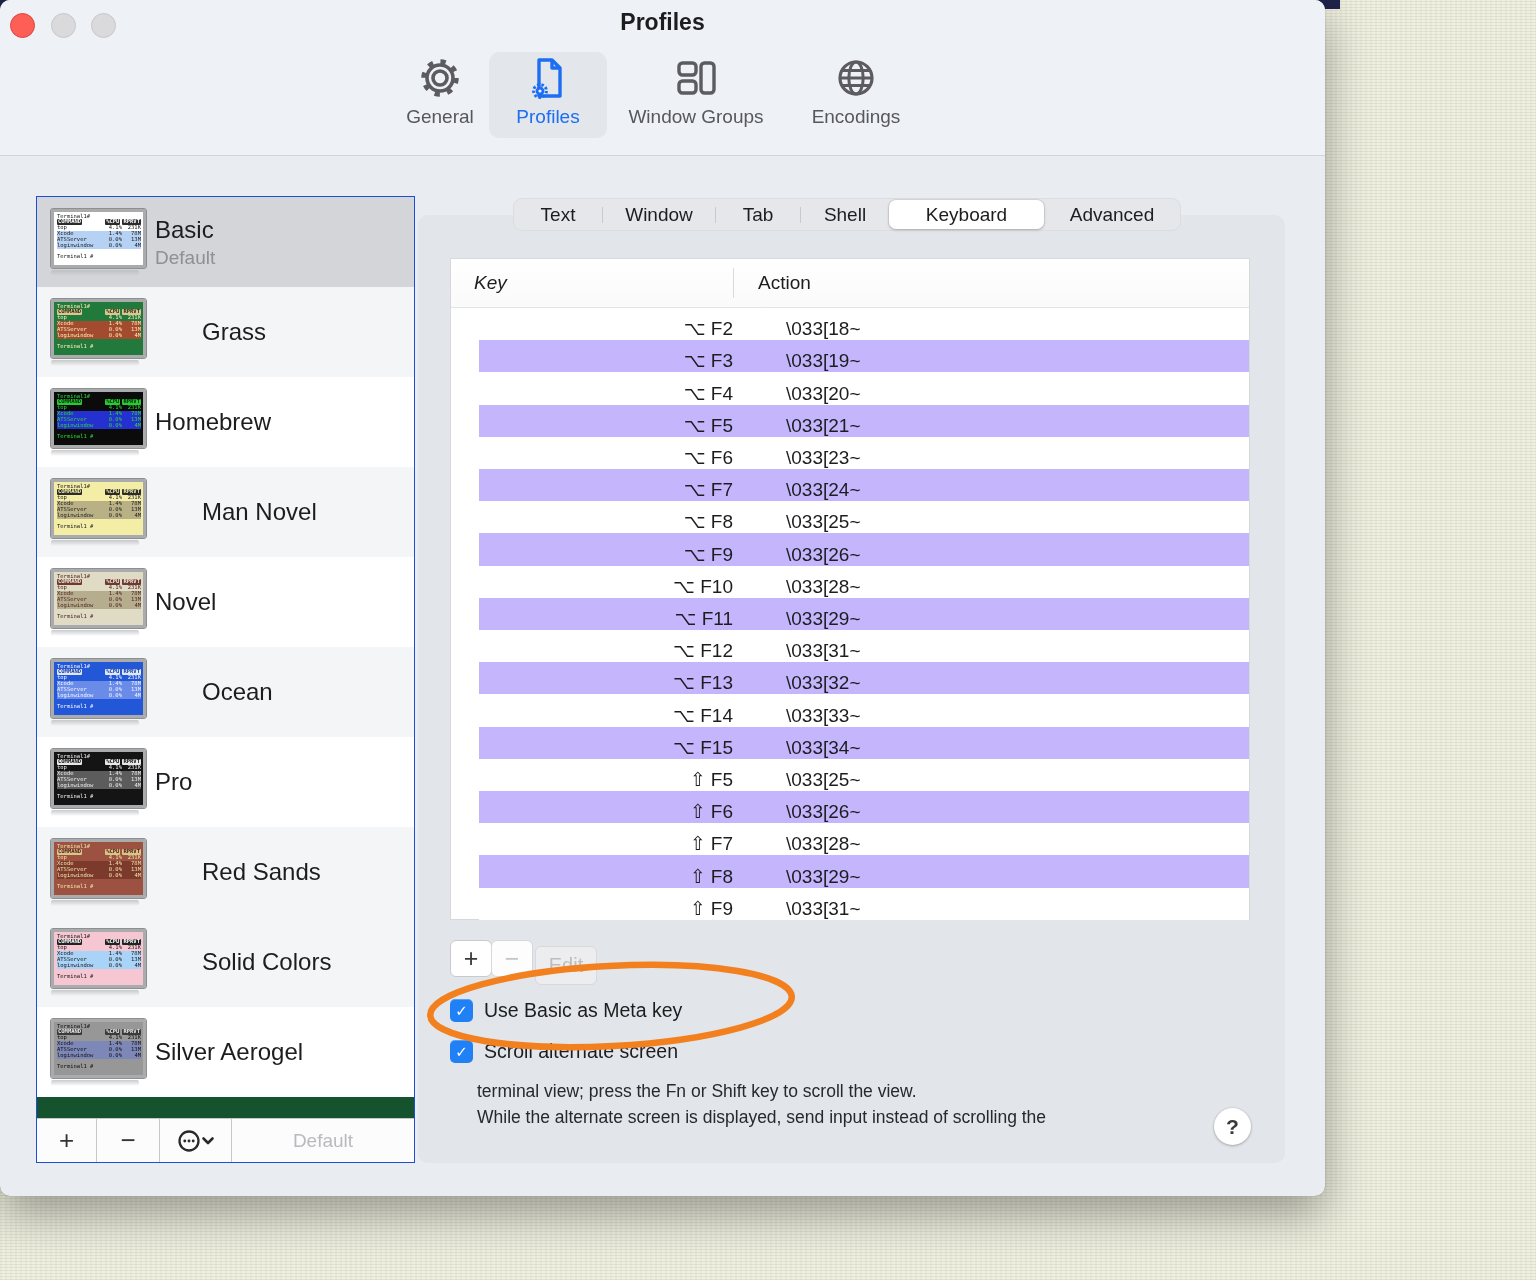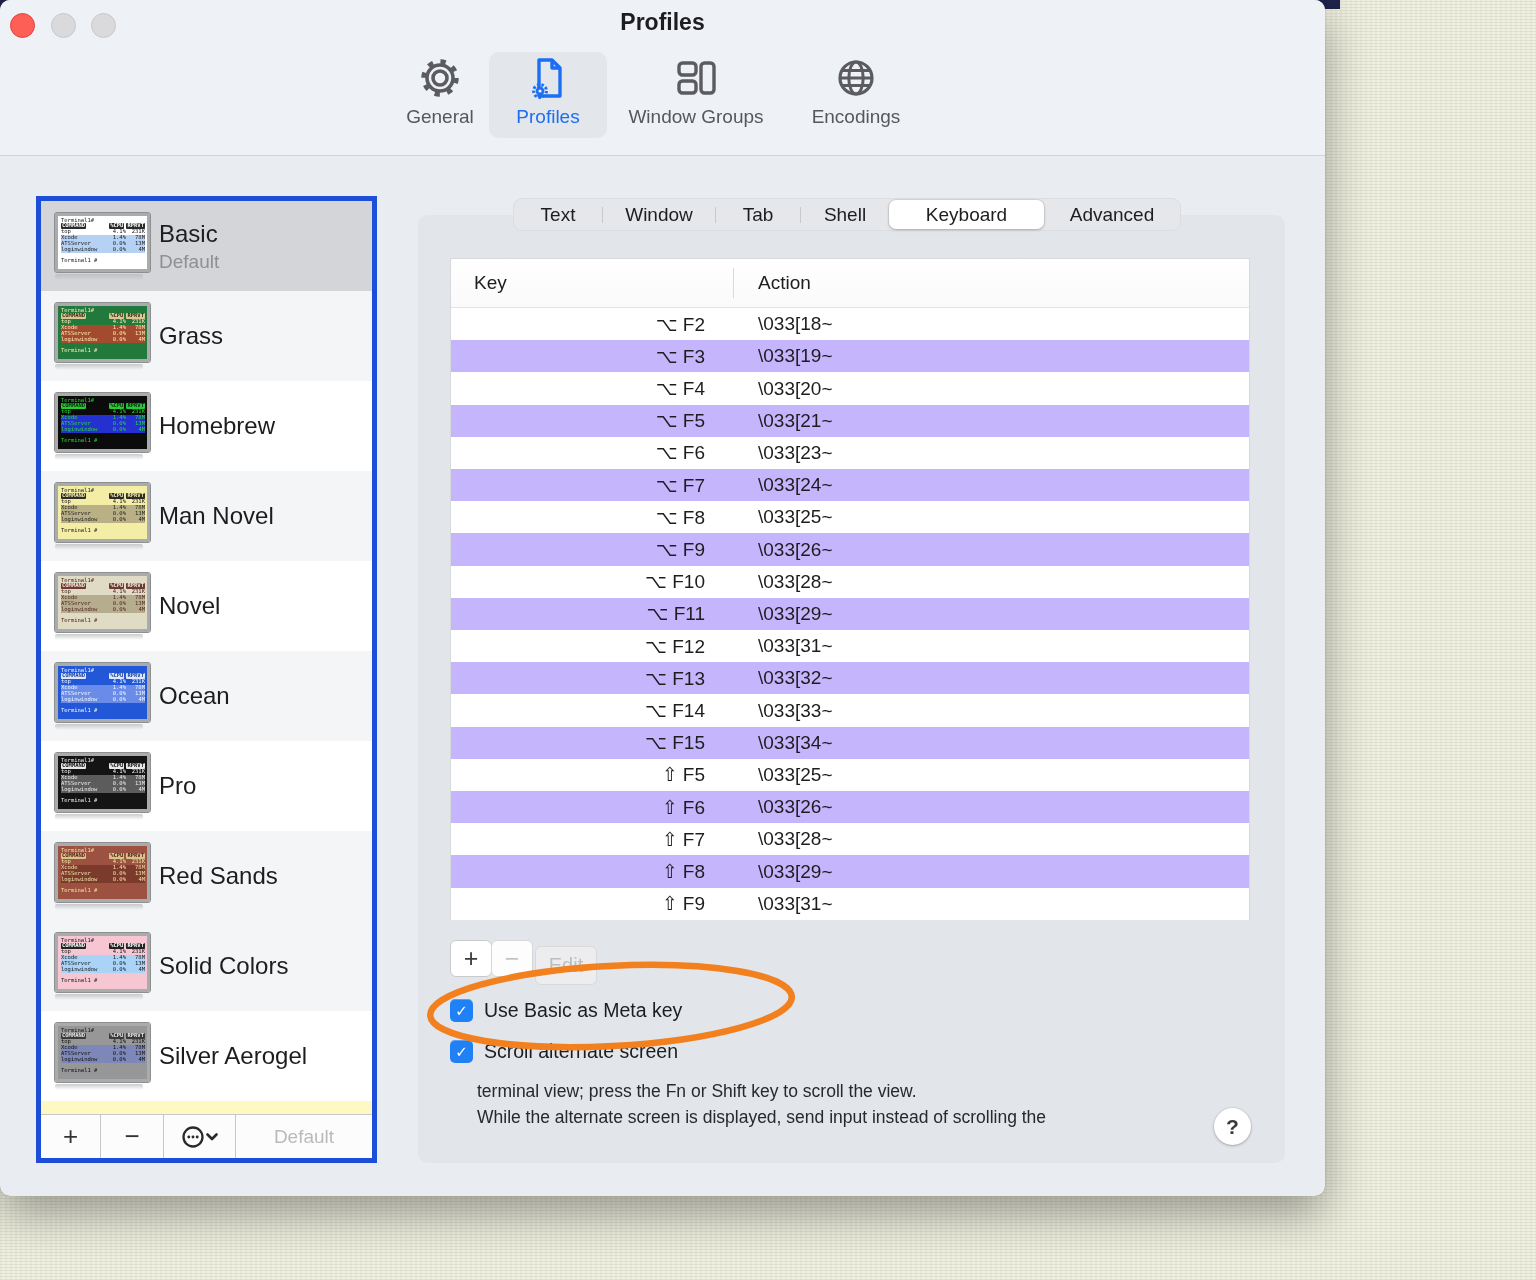--- a/index.html
+++ b/index.html
@@ -21,24 +21,24 @@
   
   .tb-item{position:absolute;top:52px;width:120px;height:90px;display:flex;flex-direction:column;align-items:center;justify-content:flex-start;}
   .tb-item .ticon{height:52px;display:flex;align-items:center;justify-content:center;}
   .tb-item .tlabel{font-size:19px;color:#57575c;margin-top:2px;white-space:nowrap;}
   .tb-general{left:380px;}
   .tb-profiles{left:489px;width:118px;background:#e3e6ea;border-radius:10px;height:86px;}
   .tb-profiles .tlabel{color:#1c6ef3;}
   .tb-windowgroups{left:616px;width:160px;}
   .tb-encodings{left:786px;width:140px;}
   
-  .sidebar{position:absolute;left:36px;top:196px;width:341px;height:967px;background:#fef9c3;border:5px solid #1d4ed8;box-sizing:border-box;}
+  .sidebar{position:absolute;left:36px;top:196px;width:379px;height:967px;background:#14532d;border:1px solid #1d4ed8;box-sizing:border-box;}
   .profile-list{position:absolute;left:0;top:0;width:100%;height:921px;overflow:hidden;}
   .profile-row{height:90px;display:flex;align-items:center;padding-left:14px;box-sizing:border-box;background:#ffffff;}
-  .profile-row.alt{background:#f4f5f6;}
+  .profile-row.alt{background:#f4f5f6;gap:47px;}
   .profile-row.selected{background:#d3d5d8;}
   .thumb-wrap{width:92px;flex:0 0 92px;}
   .thumb{width:84px;height:50px;border:3px solid #a9abad;outline:1px solid #8d8f91;border-radius:2px;
     padding:2px 2px 1px 3px;font-family:"DejaVu Sans Mono",monospace;font-size:5.5px;line-height:5.9px;overflow:hidden;}
   .t-line{white-space:nowrap;}
   .t-badges{display:flex;gap:2px;align-items:center;}
   .t-badge{font-weight:bold;padding:0 1px;border-radius:1px;}
   .t-badges .sp{flex:1;}
   .t-proc{display:flex;}
   .t-proc .tn{flex:1;}
@@ -62,25 +62,25 @@
   .tabbar{position:absolute;left:513px;top:198px;width:668px;height:33px;background:#e6e7ea;border:1px solid #dcdde0;border-radius:9px;
     display:flex;align-items:center;box-sizing:border-box;}
   .seg{height:100%;display:flex;align-items:center;justify-content:center;font-size:19px;color:#1d1d1f;position:relative;}
   .w0{width:88px;}.w1{width:112px;}.w2{width:84px;}.w3{width:88px;}.w4{width:155px;}.w5{width:137px;flex:1;}
   .seg.sel{background:#ffffff;border-radius:7px;box-shadow:0 1px 3px rgba(0,0,0,.22),0 0 0 1px rgba(0,0,0,.06);height:29px;}
   .seg-sep{width:1px;height:16px;background:#c9c9cc;}
   
   .ktable{position:absolute;left:450px;top:258px;width:800px;height:662px;background:#ffffff;border:1px solid #d6d8da;box-sizing:border-box;}
   .khead{height:48px;display:flex;align-items:center;border-bottom:1px solid #e3e4e6;position:relative;font-size:19px;
     background:linear-gradient(180deg,#ffffff,#fafafa);}
-  .hkey{width:282px;padding-left:23px;box-sizing:border-box;}
+  .hkey{width:282px;padding-left:23px;box-sizing:border-box;font-style:italic;}
   .hact{padding-left:25px;}
   .khead .hdiv{position:absolute;left:282px;top:9px;width:1px;height:30px;background:#d9dadc;}
   .krows{height:612px;display:flex;flex-direction:column;}
-  .krow{flex:1;display:flex;align-items:center;font-size:19px;background:#ffffff;}
+  .krow{flex:1;display:flex;align-items:flex-end;font-size:19px;background:#ffffff;margin-left:28px;}
   .krow.alt{background:#c4b5fd;}
   .kcell{width:282px;text-align:right;padding-right:28px;box-sizing:border-box;}
   .acell{padding-left:25px;}
   
   .btn-add{position:absolute;left:450px;top:940px;width:42px;height:37px;background:#ffffff;border:1px solid #c9cacc;border-radius:6px;
     display:flex;align-items:center;justify-content:center;font-size:25px;color:#3a3a3c;box-sizing:border-box;}
   .btn-remove{position:absolute;left:491px;top:940px;width:42px;height:37px;background:#fdfdfd;border:1px solid #d6d7d9;border-radius:6px;
     display:flex;align-items:center;justify-content:center;font-size:25px;color:#c3c4c6;box-sizing:border-box;}
   .btn-edit{position:absolute;left:535px;top:946px;width:62px;height:39px;background:#ededef;border:1px solid #d8d9db;border-radius:6px;
     display:flex;align-items:center;justify-content:center;font-size:20px;color:#bcbdbf;box-sizing:border-box;}

